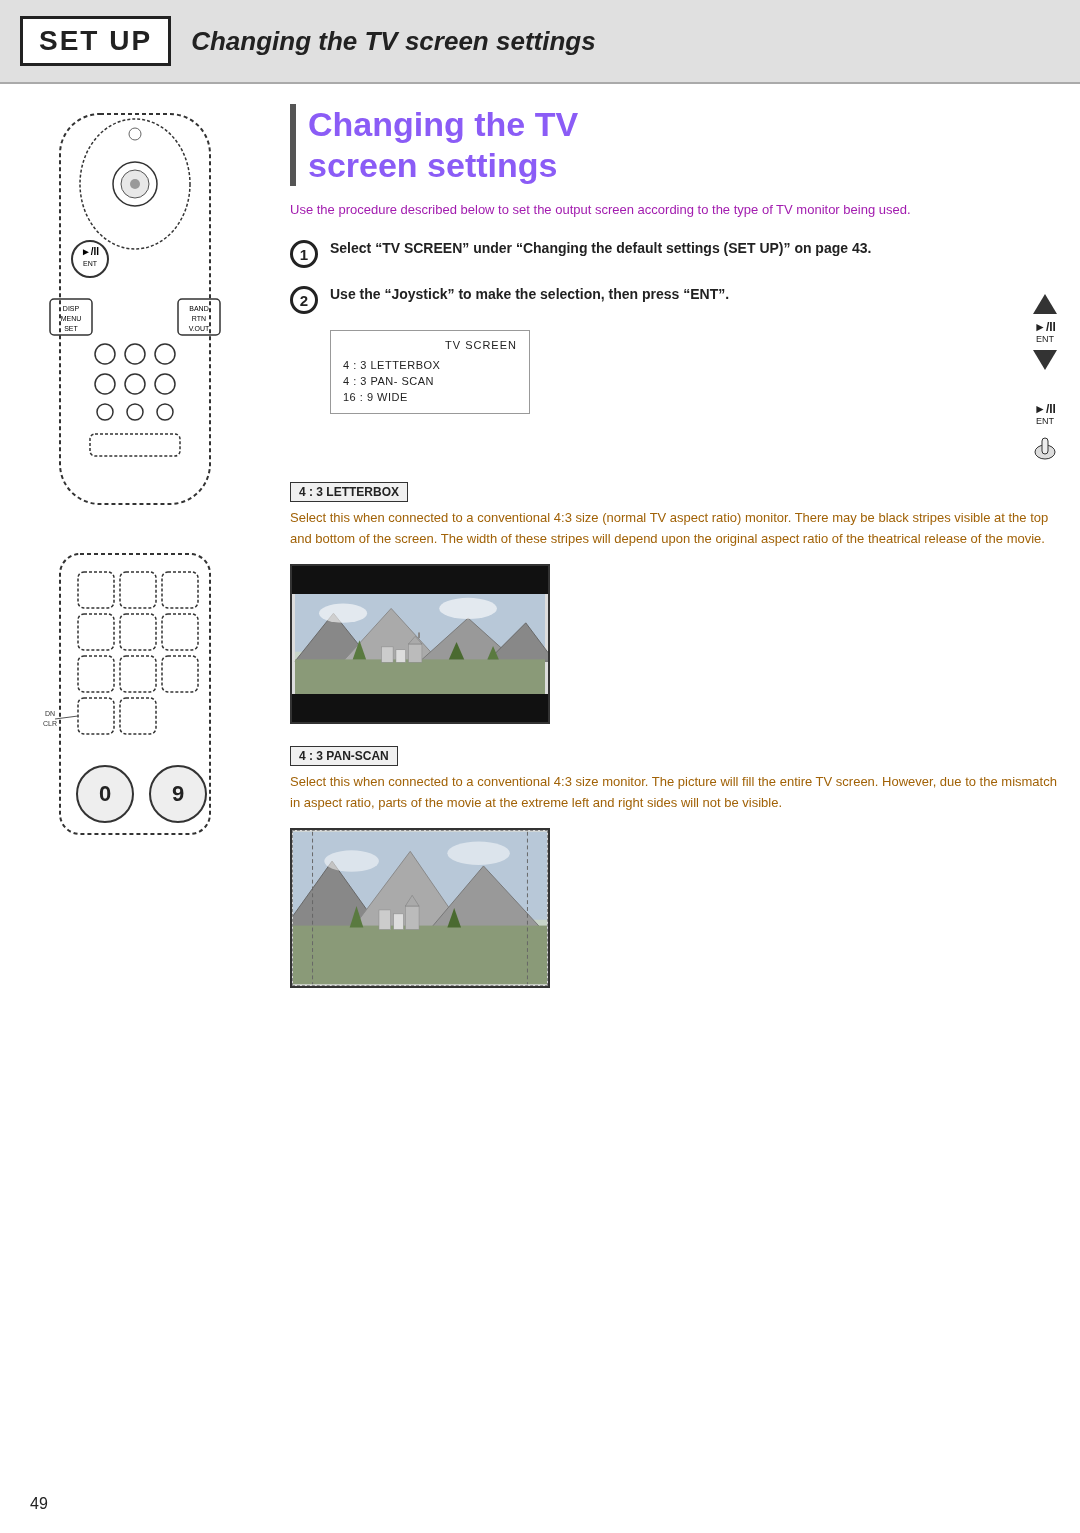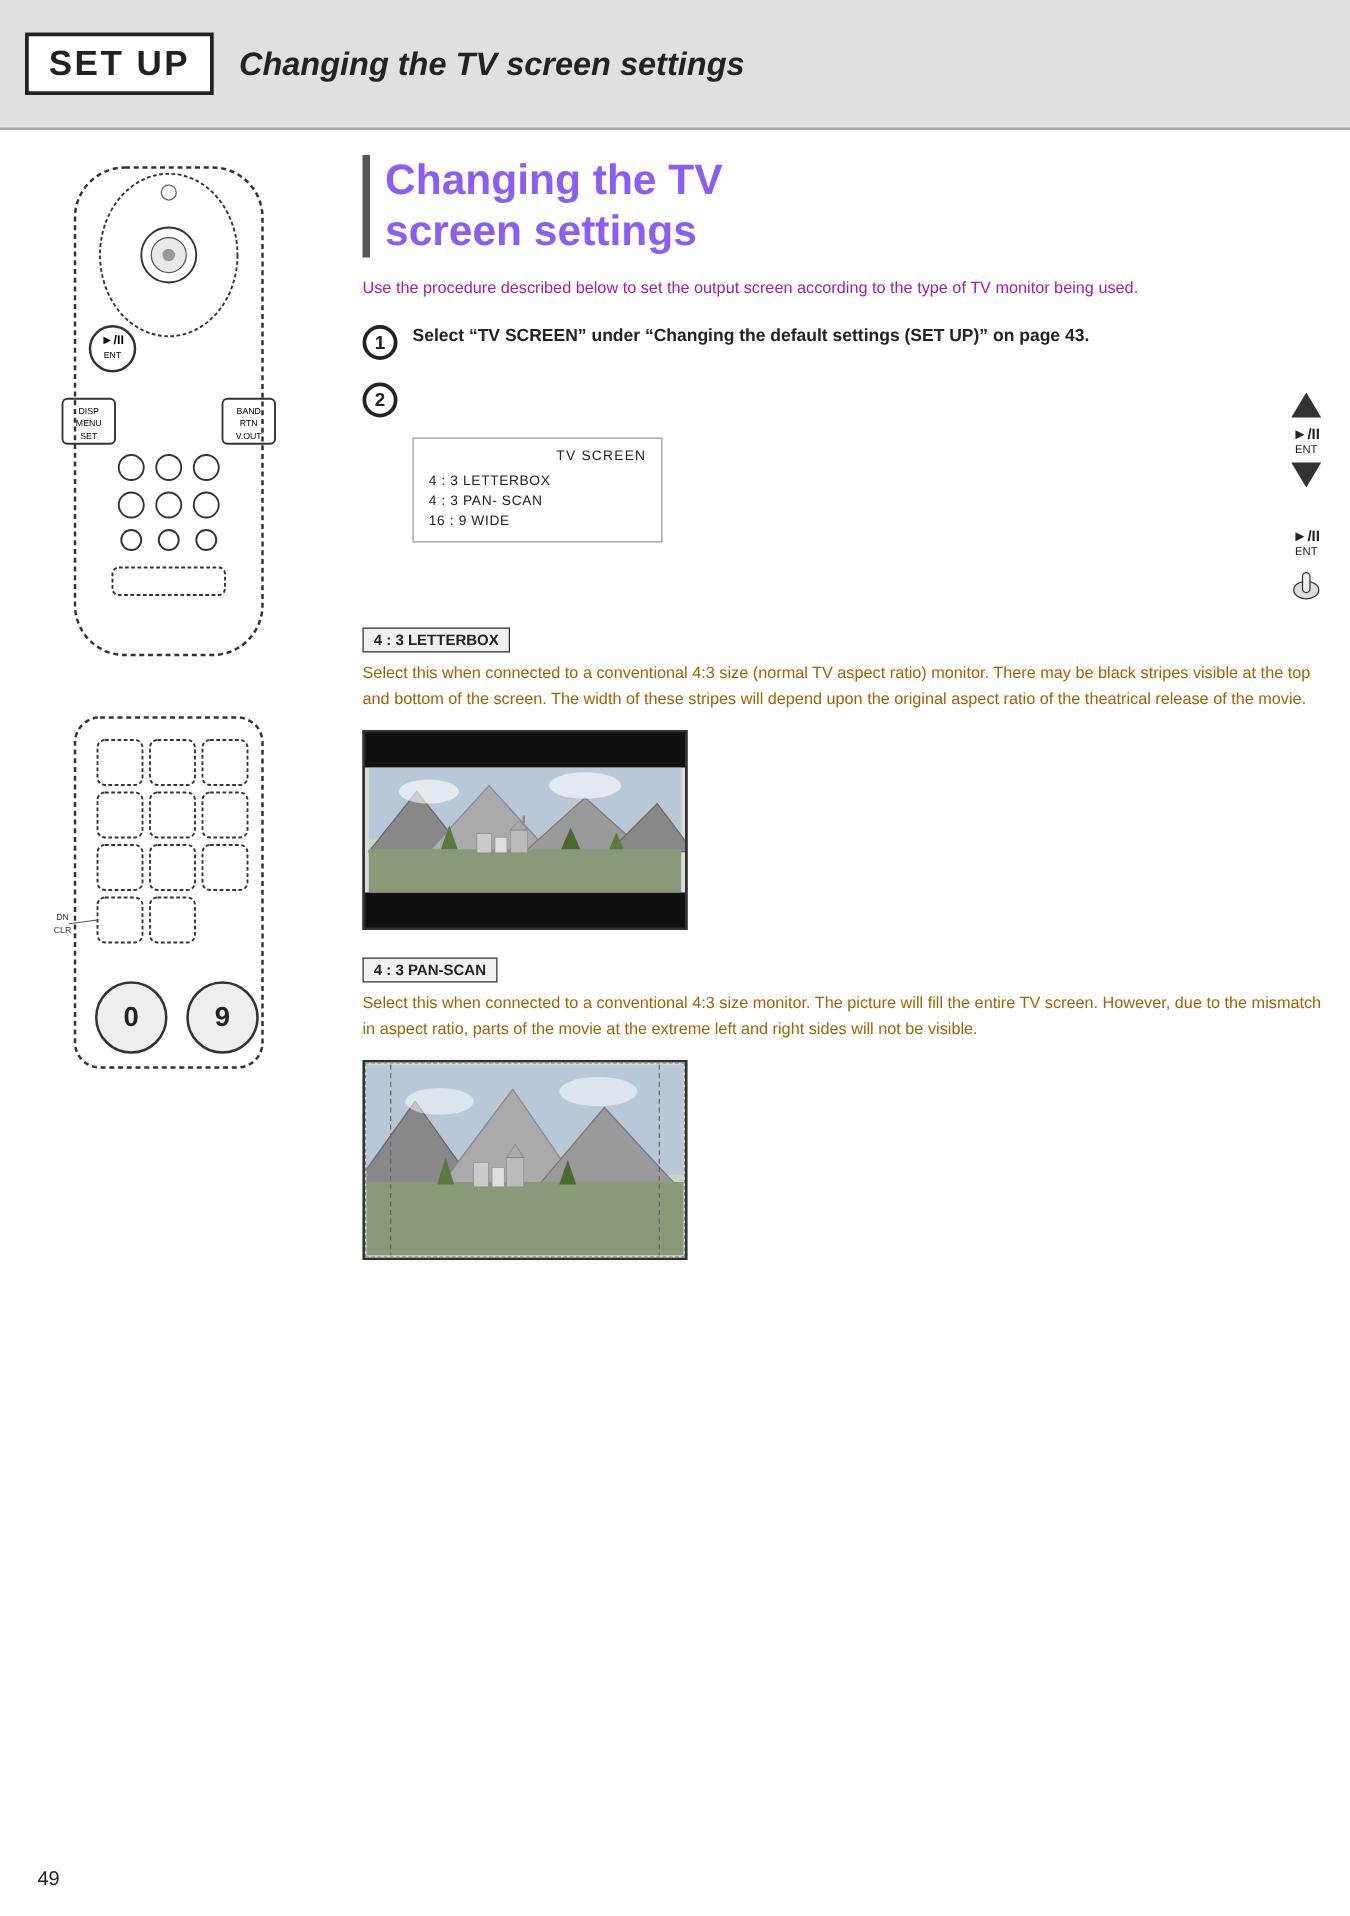--- a/index.html
+++ b/index.html
@@ -13,21 +13,21 @@
       position: relative;
     }
 
     
     .header {
       display: flex;
       align-items: center;
       background: #e0e0e0;
       padding: 10px 20px;
       border-bottom: 2px solid #aaa;
-      height: 104px;
+      height: 84px;
     }
     .setup-badge {
       background: #fff;
       border: 3px solid #222;
       font-size: 28px;
       font-weight: 900;
       padding: 6px 16px;
       letter-spacing: 2px;
       margin-right: 20px;
       display: inline-block;
@@ -314,20 +314,21 @@
 
     <div class="step">
       <div class="step-num">1</div>
       <div class="step-text">Select “TV SCREEN” under “Changing the default settings (SET UP)” on page 43.</div>
     </div>
 
     <div class="step2-area">
       <div class="step2-content">
         <div class="step">
           <div class="step-num">2</div>
+          <div class="step-text">Use the “Joystick” to make the selection, then press “ENT”.</div>
         </div>
 
         <div class="tv-screen-menu">
           <div class="menu-title">TV SCREEN</div>
           <div class="menu-item">4 : 3   LETTERBOX</div>
           <div class="menu-item">4 : 3   PAN- SCAN</div>
           <div class="menu-item">16 : 9   WIDE</div>
         </div>
       </div>
 

